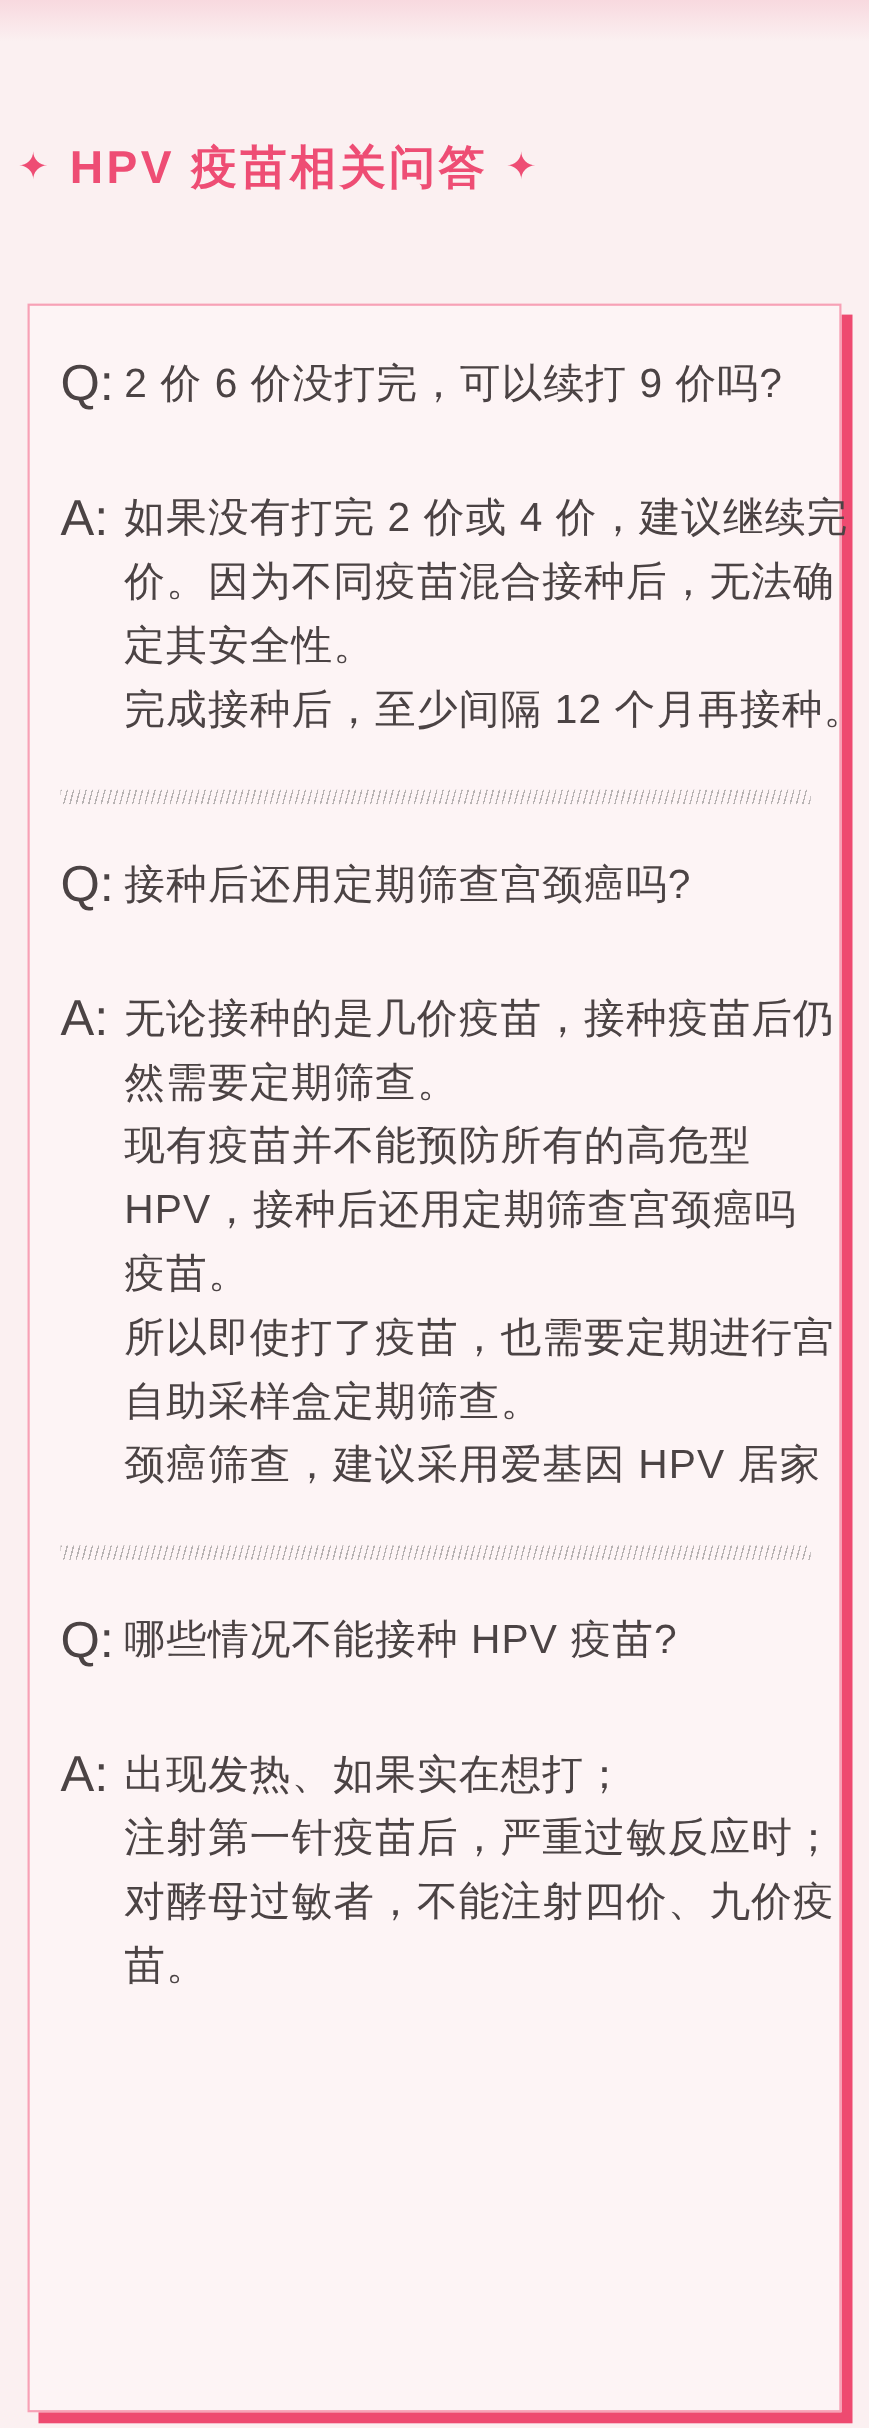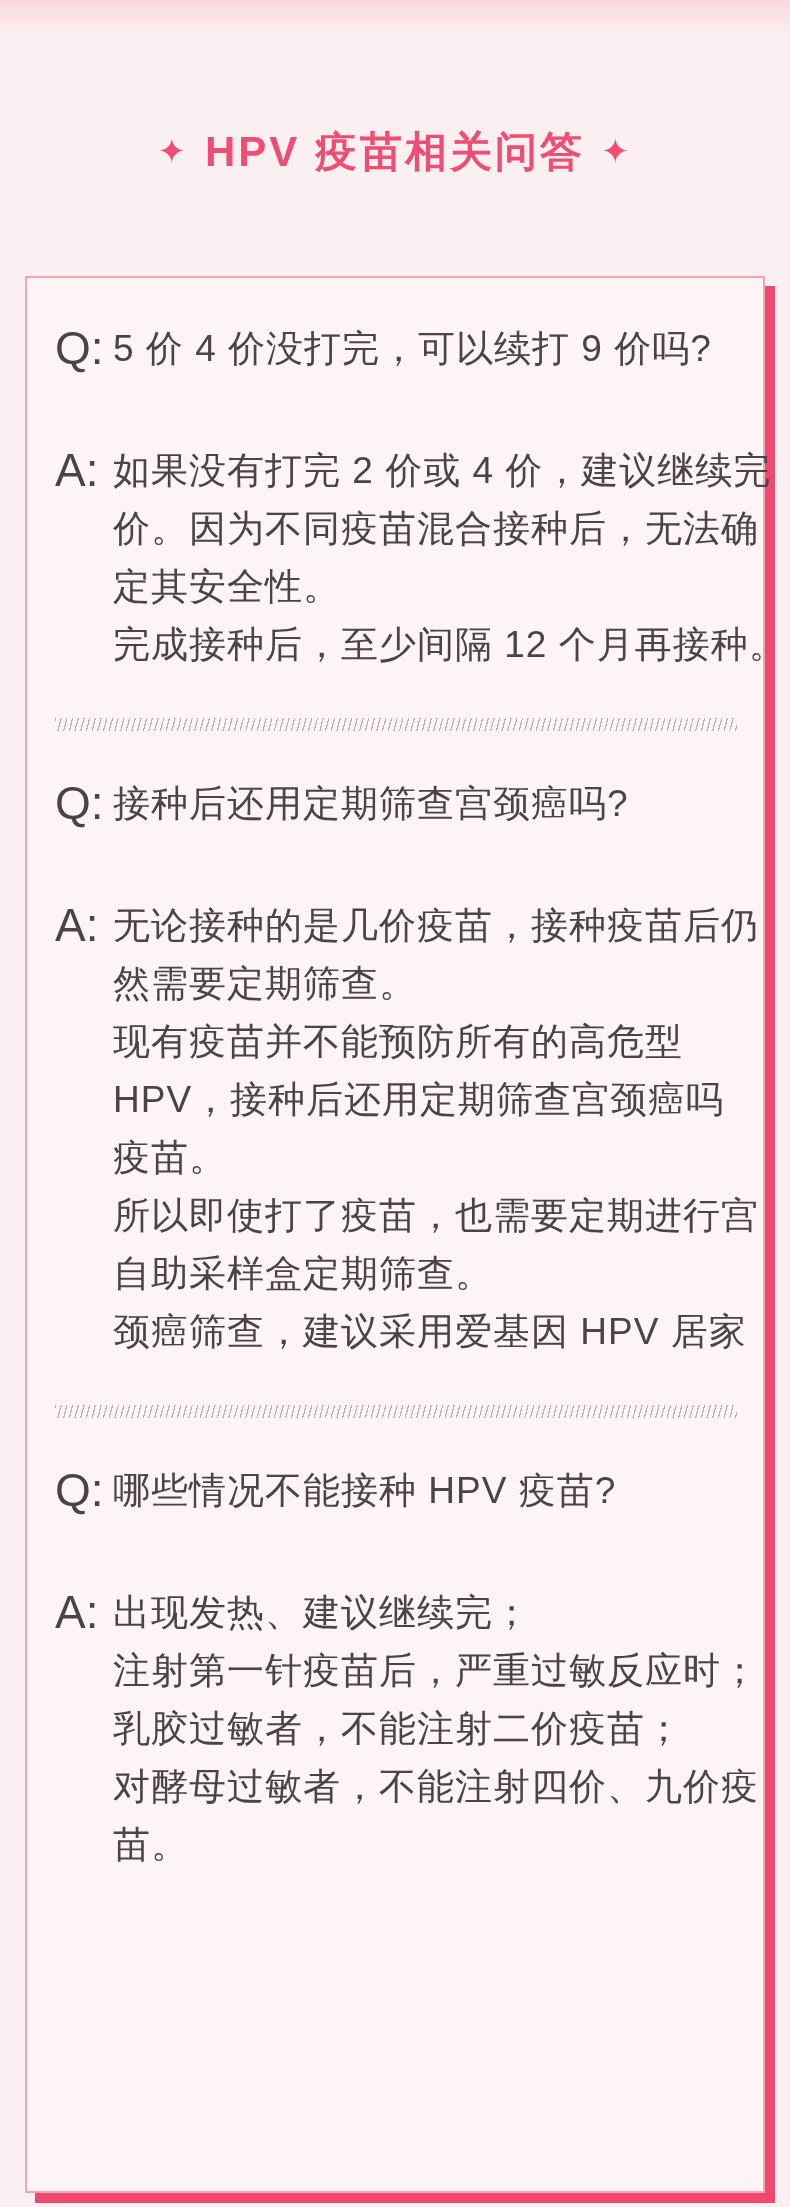--- a/index.html
+++ b/index.html
@@ -22,21 +22,20 @@
     position: absolute;
     left: 0; top: 0;
     width: 100%;
     height: 38px;
     background: linear-gradient(180deg, #f8d9df 0%, rgba(251,240,241,0) 100%);
   }
   .title-wrap {
     position: absolute;
     left: 0; top: 126px;
     width: 100%;
-    text-align: center;
     color: #ee4d74;
     font-size: 42px;
     font-weight: 700;
     letter-spacing: 3px;
     line-height: 52px;
     white-space: nowrap;
   }
   .sparkle {
     display: inline-block;
     font-size: 34px;
@@ -91,21 +90,21 @@
 
   <div class="title-wrap">
     <span class="sparkle">✦</span><span>HPV 疫苗相关问答</span><span class="sparkle">✦</span>
   </div>
 
   <div class="card">
 
     <section>
       <div class="qa-row q-row">
         <span class="qa-label">Q:</span>
-        <div class="line">5 价 4 价没打完，可以续打 9 价吗?</div>
+        <div class="line">2 价 6 价没打完，可以续打 9 价吗?</div>
       </div>
       <div class="qa-row a-row">
         <span class="qa-label">A:</span>
         <div class="line">如果没有打完 2 价或 4 价，建议继续完</div>
         <div class="line">价。因为不同疫苗混合接种后，无法确</div>
         <div class="line">定其安全性。</div>
         <div class="line">完成接种后，至少间隔 12 个月再接种。</div>
       </div>
     </section>
 
@@ -131,22 +130,21 @@
 
     <div class="divider"></div>
 
     <section>
       <div class="qa-row q-row">
         <span class="qa-label">Q:</span>
         <div class="line">哪些情况不能接种 HPV 疫苗?</div>
       </div>
       <div class="qa-row a-row">
         <span class="qa-label">A:</span>
-        <div class="line">出现发热、建议继续完；</div>
+        <div class="line">出现发热、如果实在想打；</div>
         <div class="line">注射第一针疫苗后，严重过敏反应时；</div>
-        <div class="line">乳胶过敏者，不能注射二价疫苗；</div>
         <div class="line">对酵母过敏者，不能注射四价、九价疫</div>
         <div class="line">苗。</div>
       </div>
     </section>
 
   </div>
 </div>
 
 </body></html>

